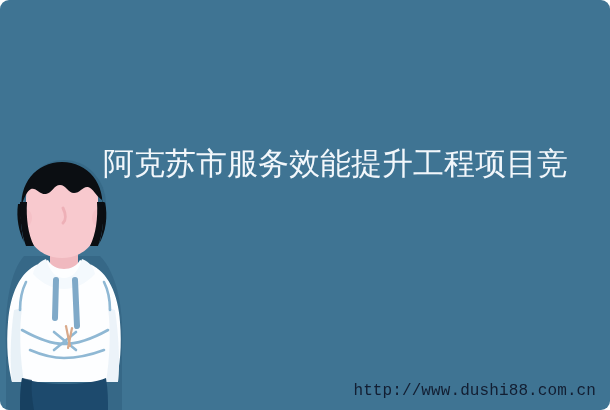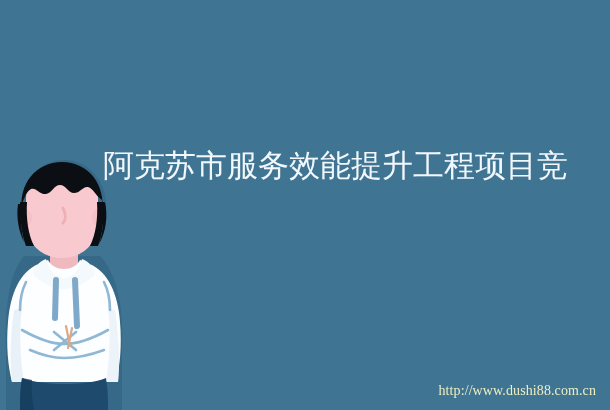--- a/index.html
+++ b/index.html
@@ -6,21 +6,22 @@
     margin: 0;
     padding: 0;
     background: #ffffff;
   }
   #stage {
     position: relative;
     width: 610px;
     height: 410px;
     overflow: hidden;
     background: #3f7493;
-    font-family: Liberation Serif, serif;
+    font-family: Liberation Mono, monospace;
+    border-radius: 9px;
     -webkit-font-smoothing: antialiased;
   }
   
   #title-block {
     position: absolute;
     left: 103px;
     top: 146px;
     width: 470px;
   }
   .title-line {
@@ -30,23 +31,23 @@
     line-height: 40px;
     letter-spacing: 0px;
     white-space: nowrap;
     font-weight: 400;
   }
   
   #watermark {
     position: absolute;
     right: 14px;
     bottom: 10px;
-    color: #fef9c3;
+    color: #0f172a;
     opacity: 0.92;
-    font-size: 14px;
+    font-size: 16px;
     line-height: 18px;
     letter-spacing: 0.1px;
     white-space: nowrap;
   }
   
   #illustration {
     position: absolute;
     left: 0px;
     top: 160px;
     width: 140px;

